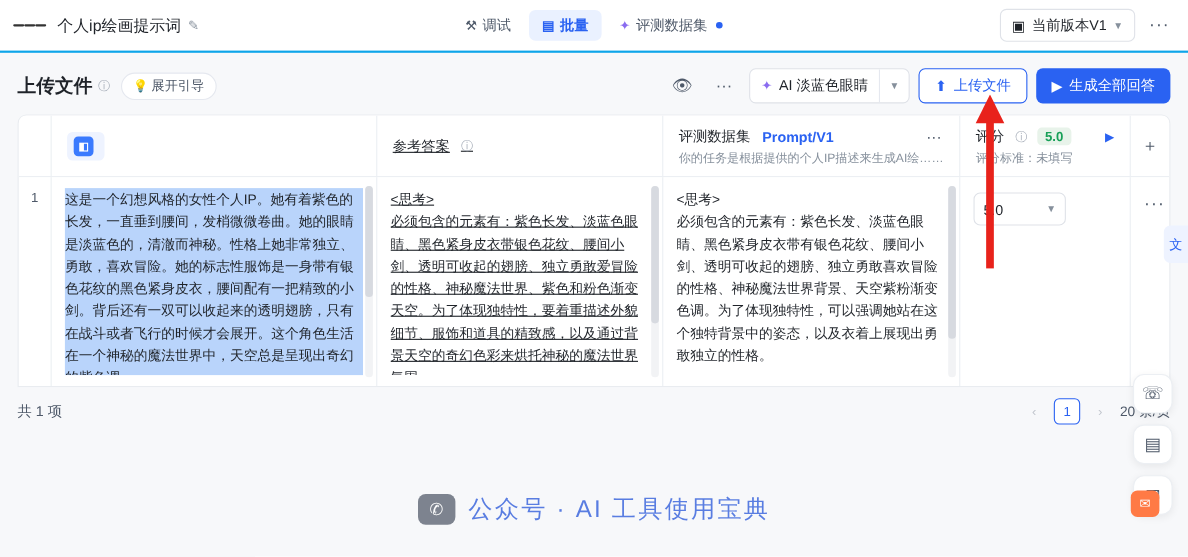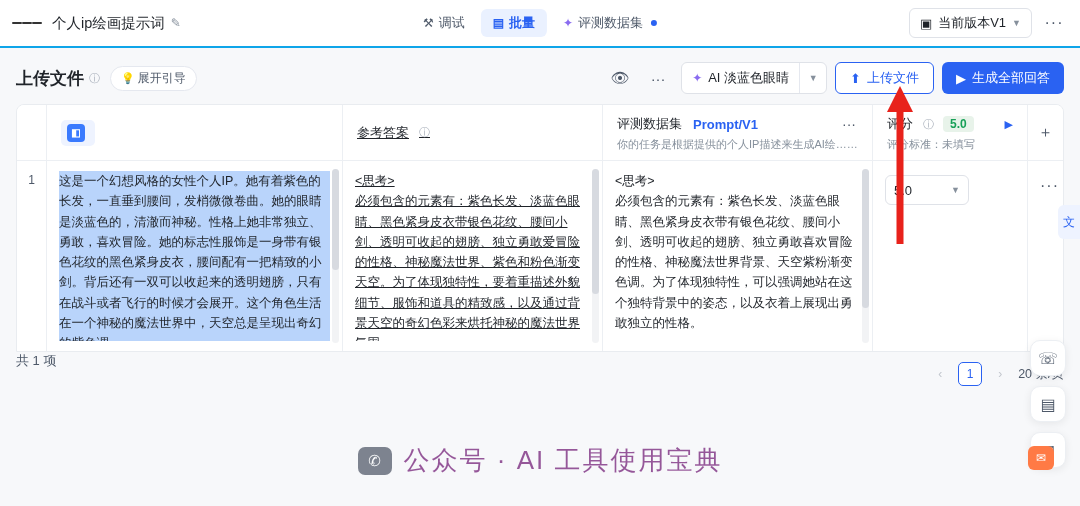--- a/index.html
+++ b/index.html
@@ -131,21 +131,21 @@
 
   .select-box {
     margin-top:4px; width:84px; height:30px; border:1px solid #dfe2e8; border-radius:6px;
     display:flex; align-items:center; padding:0 8px; font-size:13px; color:#1f2329; background:#fff; cursor:pointer;
   }
   .select-box .caret { margin-left:auto; color:#86909c; font-size:9px; }
   .row-dots { color:#4e5969; font-size:16px; letter-spacing:1px; cursor:pointer; padding-top:6px; text-align:center;}
 
   
   .foot {
-    margin:0 16px; height:44px; display:flex; 
+    margin:0 16px; height:44px; display:flex; align-items:center;
     background:#f7f8fa;
   }
   .foot-left { font-size:13px; color:#4e5969; }
   .foot-right { margin-left:auto; display:flex; align-items:center; gap:6px; }
   .pg {
     width:24px; height:24px; border-radius:5px; display:flex; align-items:center; justify-content:center;
     font-size:12px; color:#86909c; border:1px solid transparent; cursor:pointer;
   }
   .pg.cur { border:1px solid #2a62f2; color:#2a62f2; background:#fff; }
   .pg.arrow { color:#c2c6cd; }
@@ -167,21 +167,21 @@
   
   .arrow-svg { position:absolute; left:880px; top:86px; pointer-events:none; }
 
   
   .watermark {
     position:absolute; left:0; right:0; bottom:28px; display:flex; align-items:center;
     justify-content:center; gap:12px; color:#5d6470; opacity:.72;
   }
   .wm-ic { width:34px; height:28px; border-radius:7px; background:#4f5766; color:#fff;
     display:flex; align-items:center; justify-content:center; font-size:15px;}
-  .wm-text { font-size:26px; letter-spacing:2px; color:#701a75; }
+  .wm-text { font-size:22px; letter-spacing:2px; color:#1d4ed8; }
   .chat-bubble {
     position:absolute; right:26px; bottom:36px; width:26px; height:24px; border-radius:6px;
     background:#ff7a45; color:#fff; display:flex; align-items:center; justify-content:center; font-size:12px;
   }
 </style>
 </head>
 <body>
 
 <div class="app">
 

